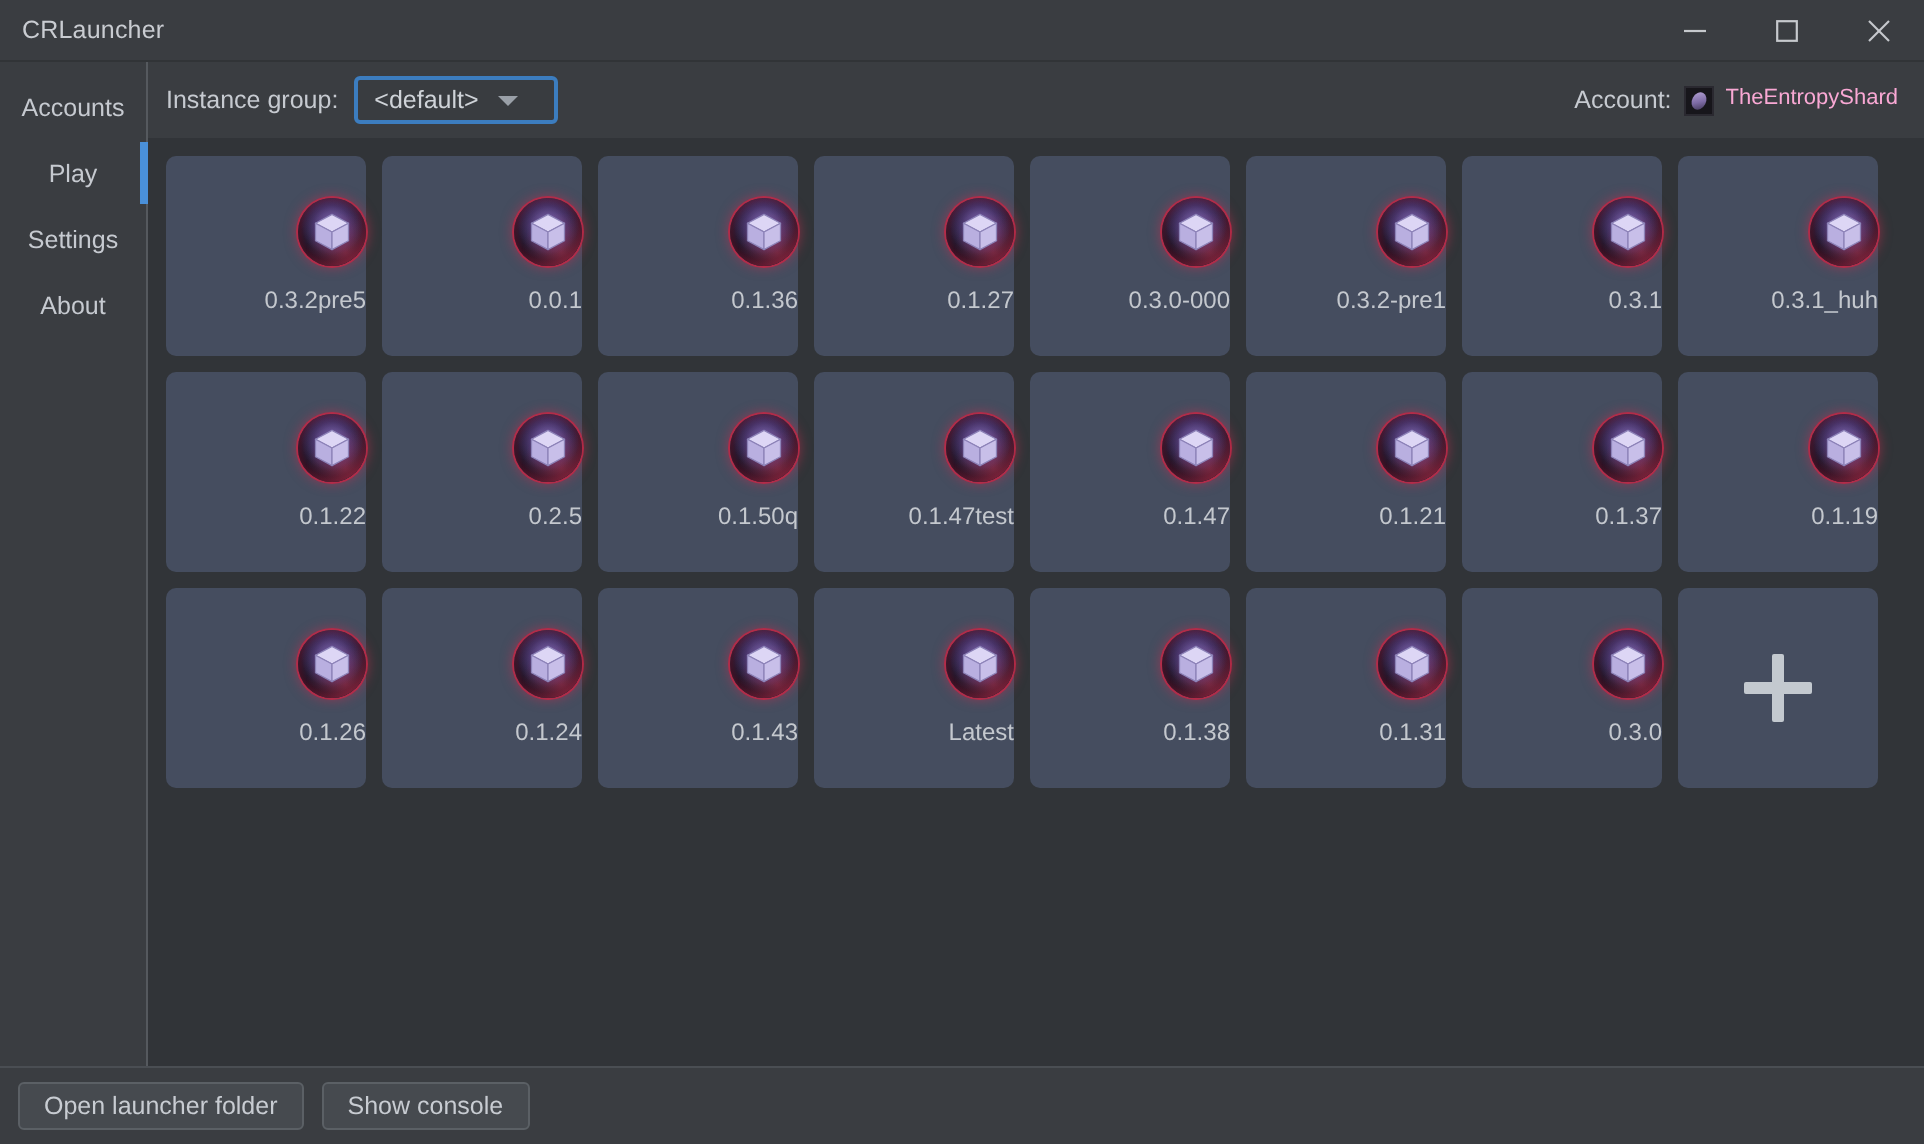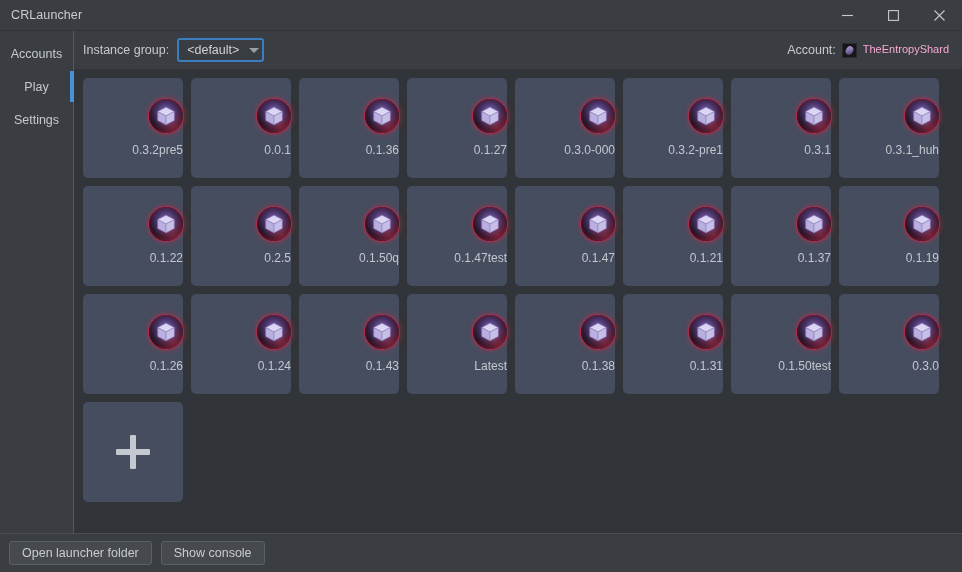--- a/index.html
+++ b/index.html
@@ -88,21 +88,21 @@
     font-size: 12.5px; color: #c6cad0;
     margin-right: 8px;
   }
   .combo {
     height: 24px;
     min-width: 84px;
     background: #393c40;
     border: 2px solid #3c7dbf;
     border-radius: 3px;
     display: flex; align-items: center;
-    padding: 0 3px 0 8px;
+    padding: 0 18px 0 8px;
     gap: 10px;
   }
   .combo-value {
     font-size: 12.5px;
     color: #cfd3d8;
     flex: 1;
   }
   .combo-arrow {
     width: 0; height: 0;
     border-left: 5px solid transparent;
@@ -256,20 +256,23 @@
 
     <div class="sidebar">
       <div class="side-item">
         <span>Accounts</span>
       </div>
       <div class="side-item active">
         <span>Play</span>
       </div>
       <div class="side-item">
         <span>Settings</span>
+      </div>
+      <div class="side-item">
+        <span>About</span>
       </div>
     </div>
 
     <div class="main">
 
       <div class="toolbar">
         <span class="tb-label">Instance group:</span>
         <div class="combo">
           <span class="combo-value">&lt;default&gt;</span>
           <span class="combo-arrow"></span>
@@ -553,32 +556,20 @@
             <div class="tile">
               <div class="tile-icon">
                 <svg width="22" height="22" viewBox="0 0 24 24">
                   <g fill="#cfc6ef" stroke="#8d83b8" stroke-width="0.7" stroke-linejoin="round">
                     <path d="M12 2.4 21 7.2 12 12 3 7.2Z" fill="#ddd6f5"></path>
                     <path d="M3 7.2 12 12v9.6L3 16.8Z" fill="#b9afe0"></path>
                     <path d="M21 7.2 12 12v9.6l9-4.8Z" fill="#c8bfe9"></path>
                   </g>
                 </svg>
               </div>
-              <div class="tile-label">0.1.50test</div>
-            </div>
-            <div class="tile">
-              <div class="tile-icon">
-                <svg width="22" height="22" viewBox="0 0 24 24">
-                  <g fill="#cfc6ef" stroke="#8d83b8" stroke-width="0.7" stroke-linejoin="round">
-                    <path d="M12 2.4 21 7.2 12 12 3 7.2Z" fill="#ddd6f5"></path>
-                    <path d="M3 7.2 12 12v9.6L3 16.8Z" fill="#b9afe0"></path>
-                    <path d="M21 7.2 12 12v9.6l9-4.8Z" fill="#c8bfe9"></path>
-                  </g>
-                </svg>
-              </div>
               <div class="tile-label">0.3.0</div>
             </div>
             <div class="tile add">
               <div class="plus"></div>
             </div>
           </div>
       </div>
 
     </div>
   </div>

